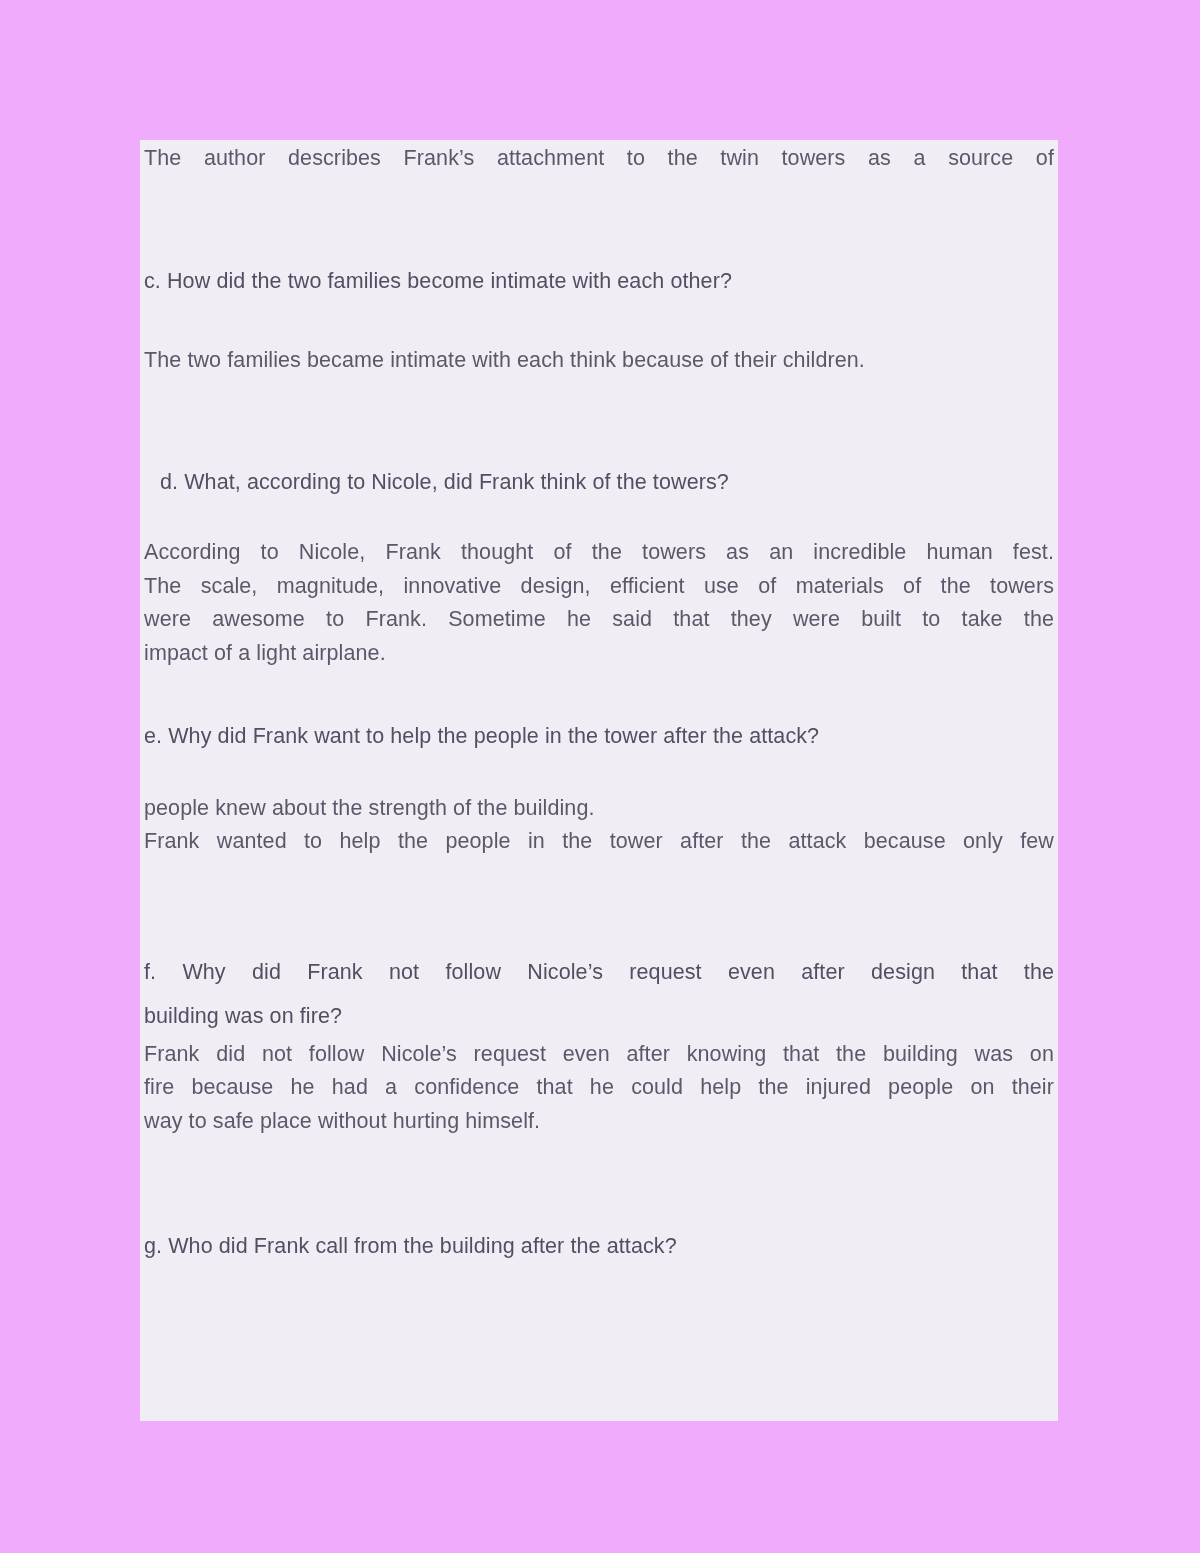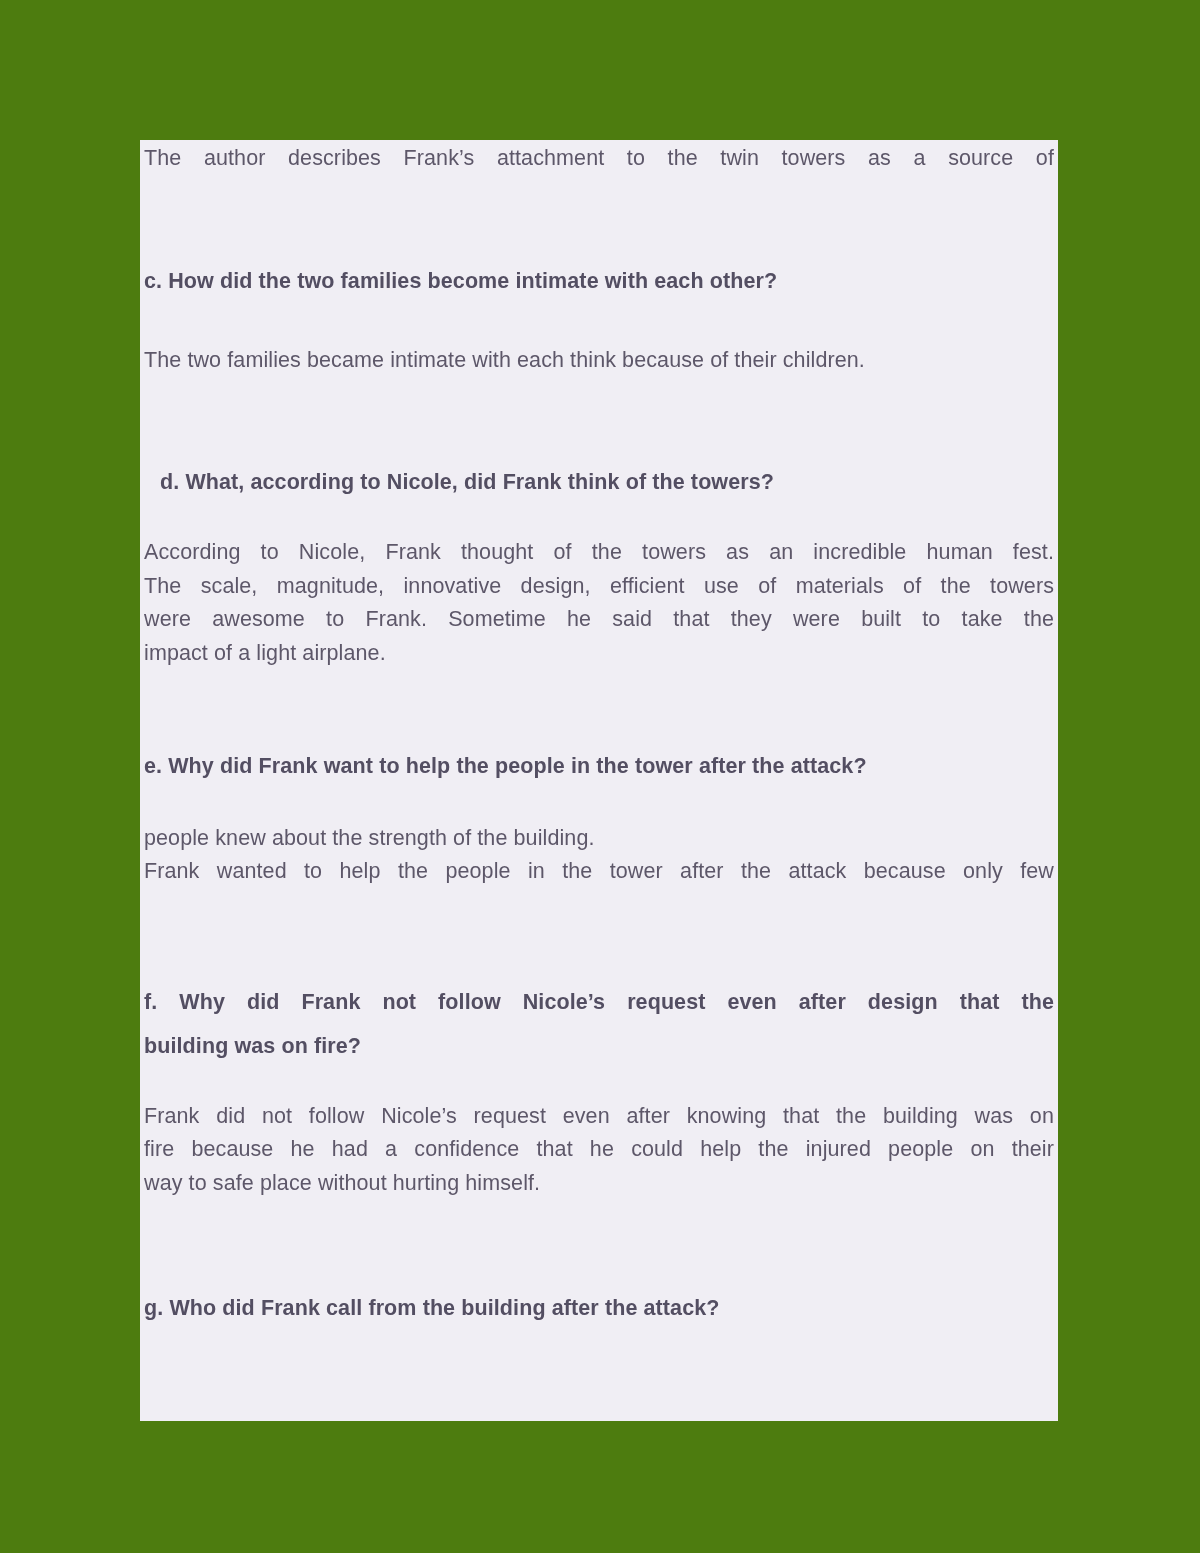--- a/index.html
+++ b/index.html
@@ -4,21 +4,21 @@
 <style>
   html, body {
     margin: 0;
     padding: 0;
     background: #ffffff;
   }
   .sheet {
     position: relative;
     width: 1200px;
     height: 1553px;
-    background: #4d7c0f;
+    background: #f0abfc;
     overflow: hidden;
     font-family: "Liberation Sans", "DejaVu Sans", sans-serif;
   }
   .highlight {
     position: absolute;
     left: 140px;
     top: 140px;
     width: 918px;
     height: 1281px;
     background: #f0eef4;
@@ -32,34 +32,34 @@
     font-size: 21.5px;
     line-height: 33.5px;
     color: #5d5769;
     letter-spacing: 0.1px;
   }
   .line.just {
     text-align: justify;
     text-align-last: justify;
   }
   .block.question .line {
-    font-weight: bold;
+    font-weight: normal;
     color: #534e62;
   }
   
   [data-name="answer-b-paragraph"]  { margin-top: 0; }
   [data-name="question-c"]          { margin-top: 89px; }
   [data-name="answer-c-paragraph"]  { margin-top: 46px; }
   [data-name="question-d"]          { margin-top: 88px; margin-left: 16px; }
   [data-name="answer-d-paragraph"]  { margin-top: 37px; }
-  [data-name="question-e"]          { margin-top: 80px; }
+  [data-name="question-e"]          { margin-top: 50px; }
   [data-name="answer-e-paragraph"]  { margin-top: 38px; }
   [data-name="question-f"]          { margin-top: 91px; }
   [data-name="question-f"] .line    { line-height: 44px; }
-  [data-name="answer-f-paragraph"]  { margin-top: 32px; }
+  [data-name="answer-f-paragraph"]  { }
   [data-name="question-g"]          { margin-top: 92px; }
 </style>
 </head>
 <body>
 
 <div class="sheet" data-name="document-page">
   <div class="highlight" id="doc-blocks" data-name="highlighted-text-block">
       <div class="block paragraph" data-name="answer-b-paragraph">
         <div class="line just" data-name="answer-b-paragraph-line">The author describes Frank’s attachment to the twin towers as a source of</div>
       </div>

